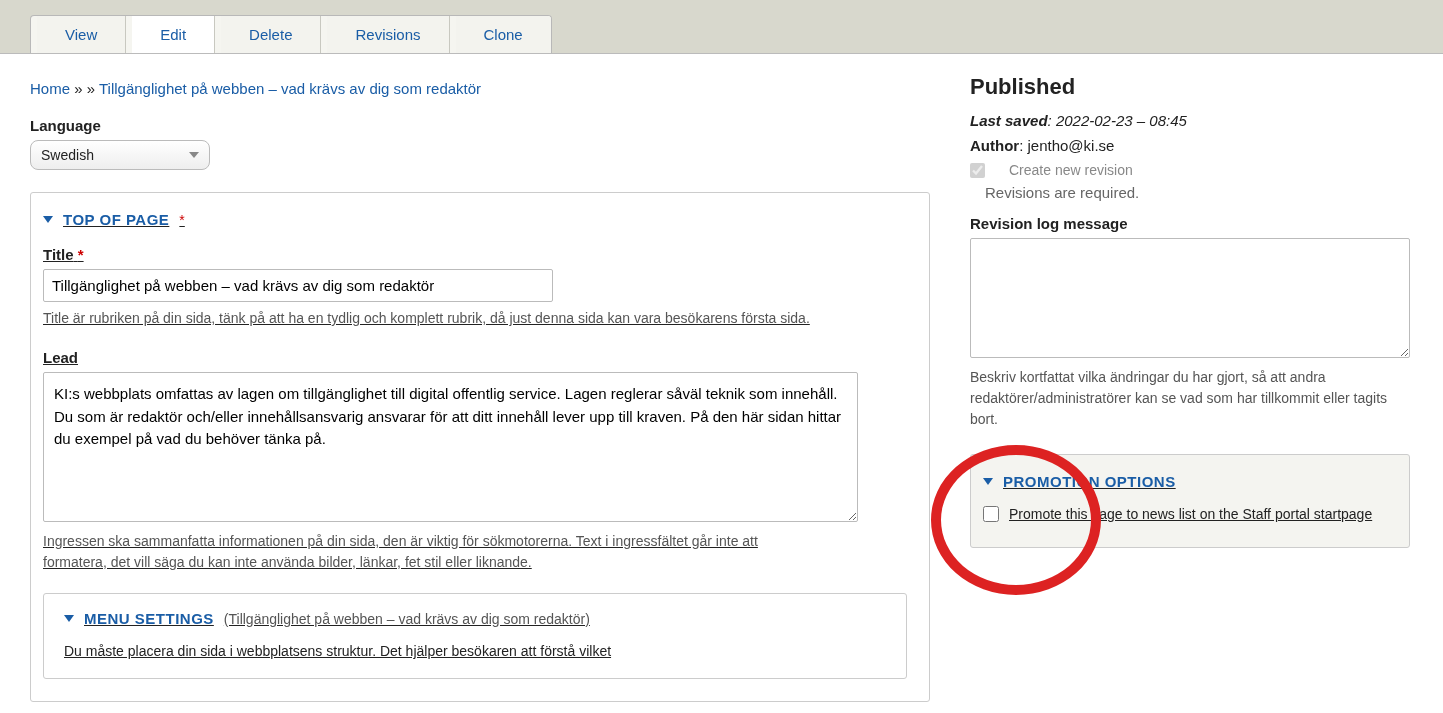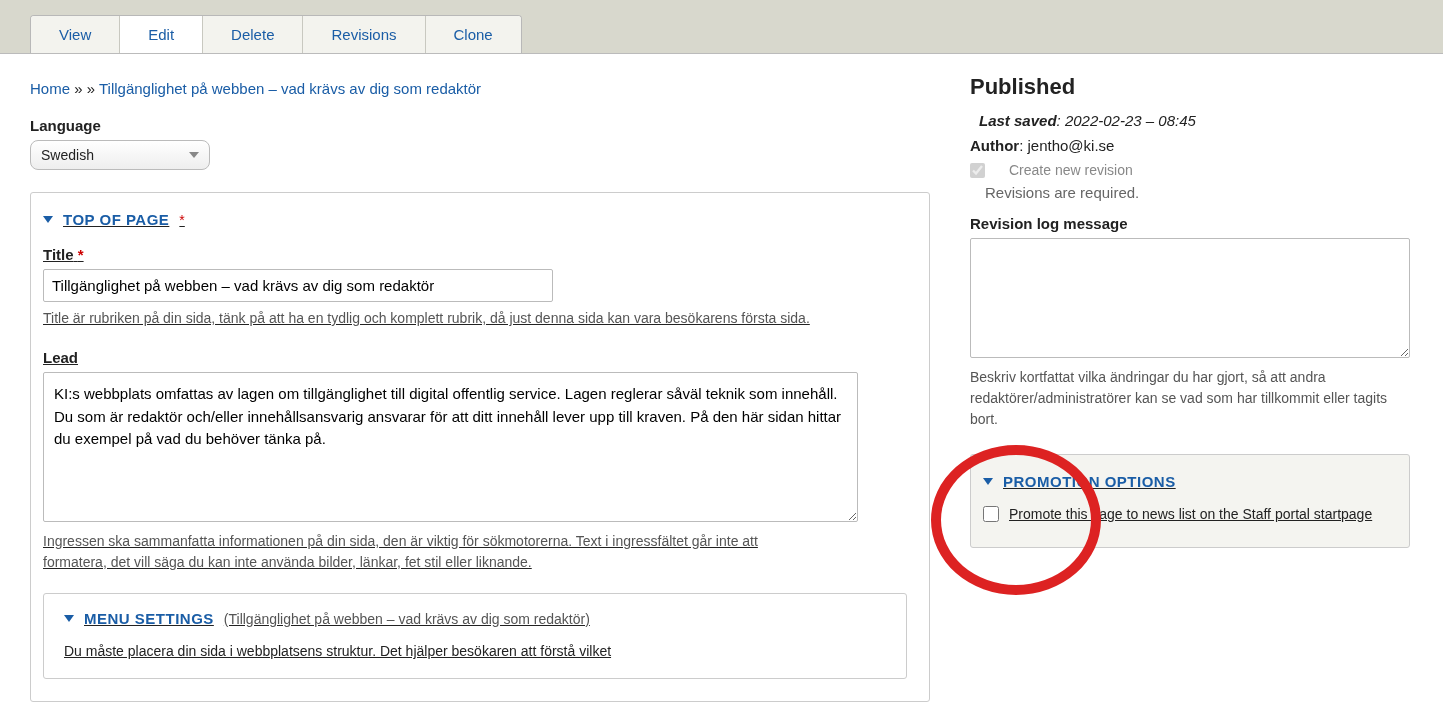--- a/index.html
+++ b/index.html
@@ -25,20 +25,21 @@
     overflow: hidden;
     background: #f5f5f0;
   }
   .tab {
     padding: 10px 28px;
     color: #1a5da6;
     border-right: 1px solid #c8c8c0;
     background: #f3f3ee;
     cursor: pointer;
     font-size: 15px;
+    margin-left: 6px;
   }
   .tab:last-child { border-right: none; }
   .tab.active {
     background: #fff;
     font-weight: normal;
   }
   .content-wrap {
     display: flex;
     gap: 40px;
     padding: 20px 30px;
@@ -146,21 +147,21 @@
     padding: 16px 20px;
     margin-top: 18px;
   }
   .sub-panel .panel-header { margin-bottom: 14px; }
   .side-title {
     font-size: 22px;
     font-weight: bold;
     margin-bottom: 12px;
   }
   .side-line { margin-bottom: 8px; font-size: 15px; }
-  .side-line .lbl-i { font-style: italic; font-weight: bold; margin-left: 9px; }
+  .side-line .lbl-i { font-style: italic; font-weight: bold; }
   .side-line .lbl-b { font-weight: bold; }
   .chk-row {
     display: flex;
     align-items: center;
     gap: 24px;
     margin: 6px 0;
   }
   .chk-row input[type="checkbox"] {
     width: 15px; height: 15px;
   }

